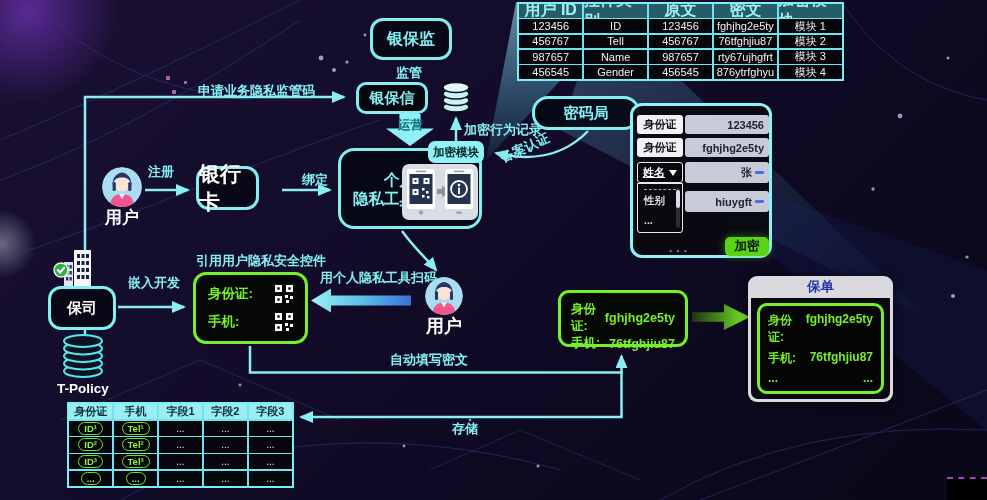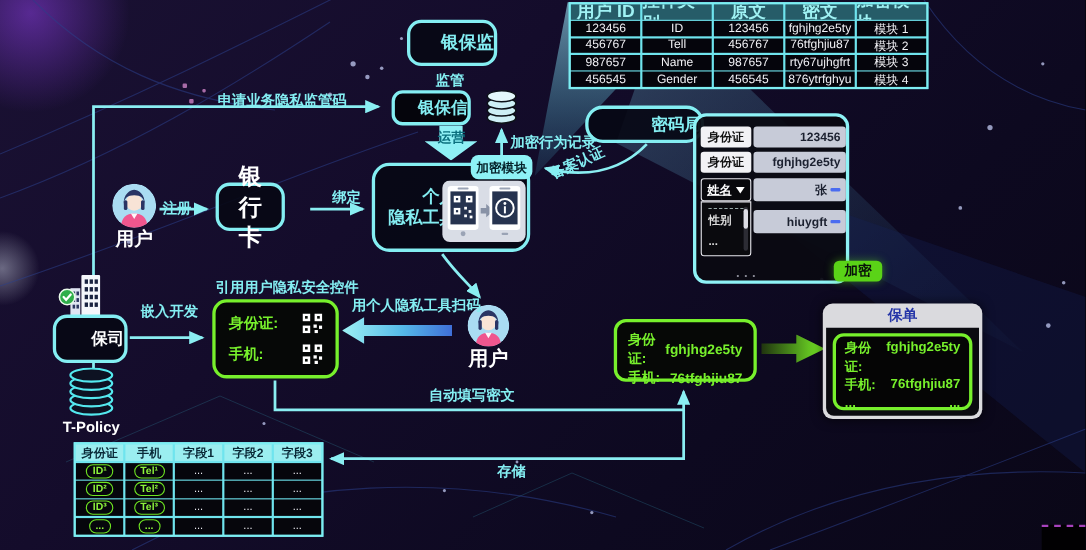--- a/index.html
+++ b/index.html
@@ -8,21 +8,21 @@
   html,body{margin:0;padding:0;background:#000;}
   #stage{
     position:relative;width:987px;height:500px;overflow:hidden;
     background:linear-gradient(135deg,#1a1133 0%,#140c2b 35%,#0d0920 70%,#0a0717 100%);
     font-family:"Liberation Sans","DejaVu Sans",sans-serif;
   }
   svg.layer{position:absolute;left:0;top:0;pointer-events:none;}
   .deco{z-index:0;} .flow{z-index:1;}
   .box{position:absolute;box-sizing:border-box;border:3px solid var(--cyan);
     background:rgba(7,8,20,.9);border-radius:13px;display:flex;align-items:center;
-    justify-content:flex-end;color:var(--cyan);font-weight:700;z-index:3;padding-left:18px;}
+    justify-content:center;color:var(--cyan);font-weight:700;z-index:3;}
   .box.white{color:#fff;}
   .lbl{position:absolute;color:var(--cyan);font-weight:700;font-size:13px;white-space:nowrap;z-index:4;}
   .lbl.dark{color:#0b6f7e;}
   
   .ttable{position:absolute;left:517px;top:2px;width:323px;display:grid;
     grid-template-columns:repeat(5,1fr);grid-auto-rows:13.8px;gap:1.5px;
     background:#6fe4ee;border:2px solid #7deef2;z-index:3;}
   .ttable>div{background:#05050c;display:flex;align-items:center;justify-content:center;
     font-size:11px;color:#f0f0f4;overflow:hidden;}
   .ttable>.th{background:rgba(22,62,74,.82);color:#9ff2f4;font-weight:700;font-size:16px;}
@@ -48,21 +48,21 @@
   
   .tool-text{display:flex;flex-direction:column;line-height:19px;font-size:15.5px;padding-left:2px;align-items:flex-end;}
   .tab{position:absolute;left:428px;top:141px;width:56px;height:22px;background:#8ef2f6;
     border-radius:7px;color:#05222a;font-weight:700;font-size:11.5px;display:flex;
     align-items:center;justify-content:center;z-index:4;}
   
   .gbox{position:absolute;box-sizing:border-box;border:3.5px solid var(--green);
     background:rgba(5,9,4,.92);border-radius:13px;z-index:3;color:var(--green);font-weight:700;}
   .gbox .row{display:flex;align-items:center;justify-content:space-between;}
   
-  .pcard{position:absolute;left:748px;top:276px;width:145px;height:105px;background:#dadade;
+  .pcard{position:absolute;left:748px;top:276px;width:145px;height:126px;background:#dadade;
     border-radius:9px;z-index:3;box-shadow:0 0 10px rgba(0,0,0,.6);}
   .pcard .phead{height:22px;display:flex;align-items:center;justify-content:center;
     color:#2636a8;font-weight:700;font-size:13.5px;}
   .pcard .pbody{position:absolute;left:3px;right:3px;top:22px;bottom:3px;background:#0a0a10;
     border-radius:0 0 7px 7px;}
   .pcard .ginner{position:absolute;left:6px;right:6px;top:5px;bottom:5px;border:3px solid var(--green);
     border-radius:10px;background:#050505;color:var(--green);font-weight:700;font-size:12px;
     display:flex;flex-direction:column;justify-content:space-evenly;padding:2px 8px;box-sizing:border-box;}
   .pcard .ginner .row{display:flex;justify-content:space-between;}
   
@@ -78,21 +78,21 @@
     padding:0 5px;box-sizing:border-box;}
   .ddlist{position:absolute;background:#0a0a0e;border:1.5px solid #e8e8ee;border-radius:0 0 3px 3px;
     color:#ddd;font-size:10.5px;font-weight:700;box-sizing:border-box;padding:4px 6px 2px 6px;}
   .ddlist .dash{border-top:1.5px dashed #9aa;margin:1px 0 4px 0;}
   .ddlist .opt{margin-bottom:6px;}
   .ddscroll{position:absolute;right:2.5px;top:4px;bottom:4px;width:3.5px;background:#2c2c34;border-radius:2px;}
   .ddthumb{position:absolute;right:0;top:2px;width:3.5px;height:18px;background:#dcdce4;border-radius:2px;}
   .tri{width:0;height:0;border-left:4.5px solid transparent;border-right:4.5px solid transparent;
     border-top:6px solid #fff;}
   .encbtn{position:absolute;background:#5ad317;border-radius:5px;color:#09130a;font-weight:700;
-    font-size:12.5px;display:flex;align-items:center;justify-content:center;box-shadow:0 0 8px rgba(90,211,23,.5);margin-left:33px;}
+    font-size:12.5px;display:flex;align-items:center;justify-content:center;box-shadow:0 0 8px rgba(90,211,23,.5);}
   .fdots{position:absolute;color:#8a8a96;font-size:12px;letter-spacing:4px;font-weight:700;}
   .avatar-label{position:absolute;color:#fff;font-weight:700;z-index:4;text-align:center;}
   .glitch{position:absolute;right:0;bottom:0;width:40px;height:21px;background:#000;
     border-top:2px dashed #b84ad0;z-index:2;opacity:.9;}
 </style>
 </head>
 <body>
 
 <div id="stage">
 
@@ -250,21 +250,21 @@
       <circle cx="20" cy="20" r="20" fill="#aadcf2"></circle>
       <path d="M8,40 C8,30.5 13,27 20,27 C27,27 32,30.5 32,40 Z" fill="#f0568e"></path>
       <path d="M17,27 L20,32 L23,27 Z" fill="#fff" opacity=".95"></path>
       <circle cx="20" cy="17" r="7.5" fill="#f8e3d6"></circle>
       <path d="M10.5,20 C9.5,9 17,5.5 20,5.5 C23,5.5 30.5,9 29.5,20 C29.5,13 26,10.5 20,10.5 C14,10.5 10.5,13 10.5,20 Z" fill="#2a3464"></path>
       <rect x="10.6" y="15" width="3.2" height="9" rx="1.5" fill="#2a3464"></rect>
       <rect x="26.2" y="15" width="3.2" height="9" rx="1.5" fill="#2a3464"></rect>
     </g>
   </svg>
   <div class="avatar-label" style="left:96px;top:206px;width:52px;font-size:17px;">用户</div>
-  <div class="lbl" style="left:148px;top:181px;">注册</div>
+  <div class="lbl" style="left:148px;top:163px;">注册</div>
   <div class="box white" style="left:196px;top:166px;width:63px;height:44px;font-size:21px;">
       <span>银行卡</span>
     </div>
   <div class="lbl" style="left:302px;top:171px;">绑定</div>
   <div class="lbl" style="left:198px;top:82px;">申请业务隐私监管码</div>
 
   <div class="box" style="left:338px;top:148px;width:144px;height:81px;border-radius:16px;border-width:3.5px;justify-content:flex-start;padding-left:10px;">
     <div class="tool-text">
       <span>个人</span>
       <span>隐私工具</span>

